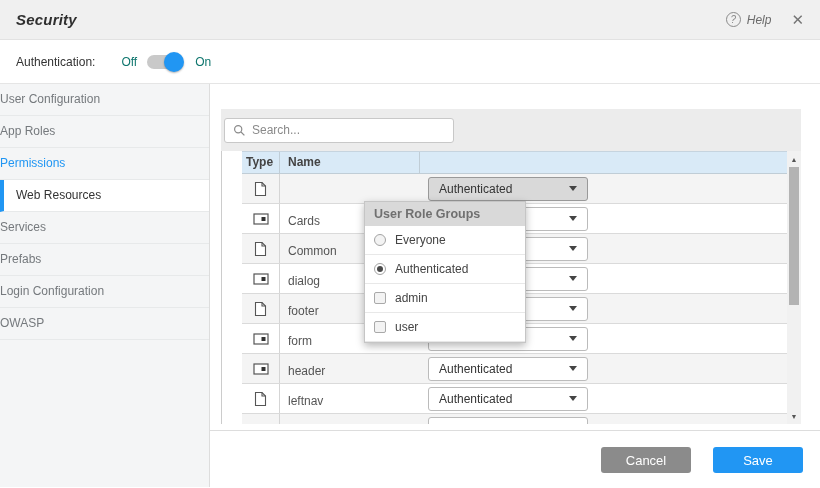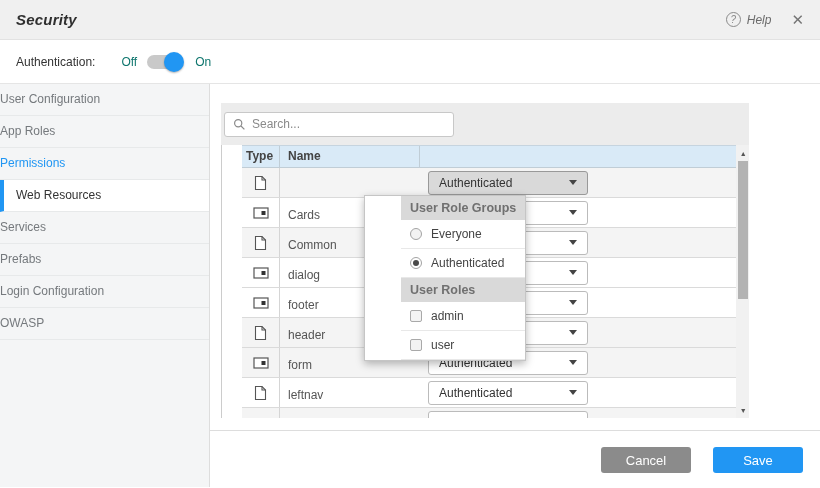--- a/index.html
+++ b/index.html
@@ -30,21 +30,21 @@
   .page-body { display:flex; height:403px; }
   .sidebar { width:210px; background:#f4f5f6; border-right:1px solid #ddd; }
   .side-item { height:32px; line-height:31px; padding-left:0; color:#75797d;
                border-bottom:1px solid #e7e9ea; cursor:pointer; }
   .side-item.highlight { color:#2196f3; }
   .side-item.selected { background:#fff; border-left:4px solid #2196f3; padding-left:12px; color:#333; }
 
   .main { flex:1; position:relative; background:#fff; }
 
   
-  .content-panel { position:absolute; left:11px; top:19px; width:528px; }
+  .content-panel { position:absolute; left:11px; top:25px; width:580px; }
   .toolbar { height:42px; background:#ececec; display:flex; align-items:center; padding-left:3px; }
   .searchbox { width:230px; height:25px; background:#fff; border:1px solid #c8c8c8; border-radius:3px;
                display:flex; align-items:center; padding:0 8px; gap:6px; }
   .searchbox input { border:none; outline:none; flex:1; font-family:inherit; font-size:12px; color:#555; background:transparent; }
   .searchbox input::placeholder { color:#8a8a8a; }
 
   .table-area { display:flex; }
   .table-viewport { width:566px; height:273px; overflow:hidden; border-left:1px solid #ccc;padding-left:20px; }
   .thead { display:flex; height:23px; background:#d9eaf7; border-top:1px solid #c6d4df; border-bottom:1px solid #c0cdd6; }
   .thead .th { font-weight:bold; color:#444; line-height:21px; }
@@ -65,21 +65,21 @@
 
   
   .vscroll { width:14px; height:273px; background:#f1f1f1; position:relative; }
   .sc-btn { position:absolute; left:0; width:14px; height:14px; display:flex; align-items:center;
             justify-content:center; font-size:7px; color:#555; cursor:pointer; }
   .sc-up { top:1px; } .sc-down { bottom:1px; }
   .sc-thumb { position:absolute; left:2px; top:16px; width:10px; height:138px; background:#b3b3b3; cursor:pointer; }
 
   
   .popup { position:absolute; left:143px; top:92px; width:162px; background:#fff;
-           border:1px solid #c5c5c5; box-shadow:0 3px 8px rgba(0,0,0,.28); z-index:10;padding-left:36px; }
+           border:1px solid #c5c5c5; box-shadow:0 3px 8px rgba(0,0,0,.28); z-index:10; }
   .pop-head { height:24px; line-height:24px; background:#d9d9d9; color:#707070; font-weight:bold;
               padding-left:9px; font-size:12.5px; }
   .pop-item { height:29px; display:flex; align-items:center; gap:9px; padding-left:9px;
               border-bottom:1px solid #e8e8e8; color:#444; cursor:pointer; background:#fff; }
   .radio { width:12px; height:12px; border:1px solid #a3a3a3; border-radius:50%; background:#f3f3f3;
            display:flex; align-items:center; justify-content:center; flex:0 0 auto; }
   .radio.sel { background:#fff; }
   .radio.sel::after { content:""; width:6px; height:6px; background:#4a4a4a; border-radius:50%; }
   .chk { width:12px; height:12px; border:1px solid #a9a9a9; border-radius:2px; background:#f3f3f3; flex:0 0 auto; }
 
@@ -221,45 +221,45 @@
       </svg>
     </div>
     <div class="td-name">footer</div>
     <div class="td-access">
       <div class="acc-select">
         <span>Authenticated</span>
         <span class="caret"></span>
       </div>
     </div>
   </div>
+              <div class="trow alt">
+    <div class="td-type">
+      <svg width="13" height="16" viewBox="0 0 13 16" style="display: block;">
+        <path d="M1.5 1.5 h6.5 l3.5 3.5 v9.5 h-10 z" fill="#fff" stroke="#555" stroke-width="1.1"></path>
+        <path d="M8 1.5 v3.5 h3.5" fill="none" stroke="#555" stroke-width="1.1"></path>
+      </svg>
+
+    </div>
+    <div class="td-name">form</div>
+    <div class="td-access">
+      <div class="acc-select">
+        <span>Authenticated</span>
+        <span class="caret"></span>
+      </div>
+    </div>
+  </div>
               <div class="trow">
     <div class="td-type">
 
       <svg width="16" height="12" viewBox="0 0 16 12" style="display: block;">
         <rect x="1" y="1" width="14" height="10" fill="#fff" stroke="#555" stroke-width="1.2"></rect>
         <rect x="8.5" y="4" width="4" height="4" fill="#333"></rect>
       </svg>
     </div>
     <div class="td-name">header</div>
-    <div class="td-access">
-      <div class="acc-select">
-        <span>Authenticated</span>
-        <span class="caret"></span>
-      </div>
-    </div>
-  </div>
-              <div class="trow alt">
-    <div class="td-type">
-      <svg width="13" height="16" viewBox="0 0 13 16" style="display: block;">
-        <path d="M1.5 1.5 h6.5 l3.5 3.5 v9.5 h-10 z" fill="#fff" stroke="#555" stroke-width="1.1"></path>
-        <path d="M8 1.5 v3.5 h3.5" fill="none" stroke="#555" stroke-width="1.1"></path>
-      </svg>
-
-    </div>
-    <div class="td-name">form</div>
     <div class="td-access">
       <div class="acc-select">
         <span>Authenticated</span>
         <span class="caret"></span>
       </div>
     </div>
   </div>
               <div class="trow alt">
     <div class="td-type">
 
@@ -320,21 +320,20 @@
         <div id="group-options">
             <div class="pop-item">
     <span class="radio"></span>
     <span>Everyone</span>
   </div>
             <div class="pop-item">
     <span class="radio sel"></span>
     <span>Authenticated</span>
   </div>
           </div>
-        <div class="pop-head">User Roles</div>
         <div id="role-options">
             <div class="pop-item">
     <span class="chk"></span>
     <span>admin</span>
   </div>
             <div class="pop-item">
     <span class="chk"></span>
     <span>user</span>
   </div>
           </div>

